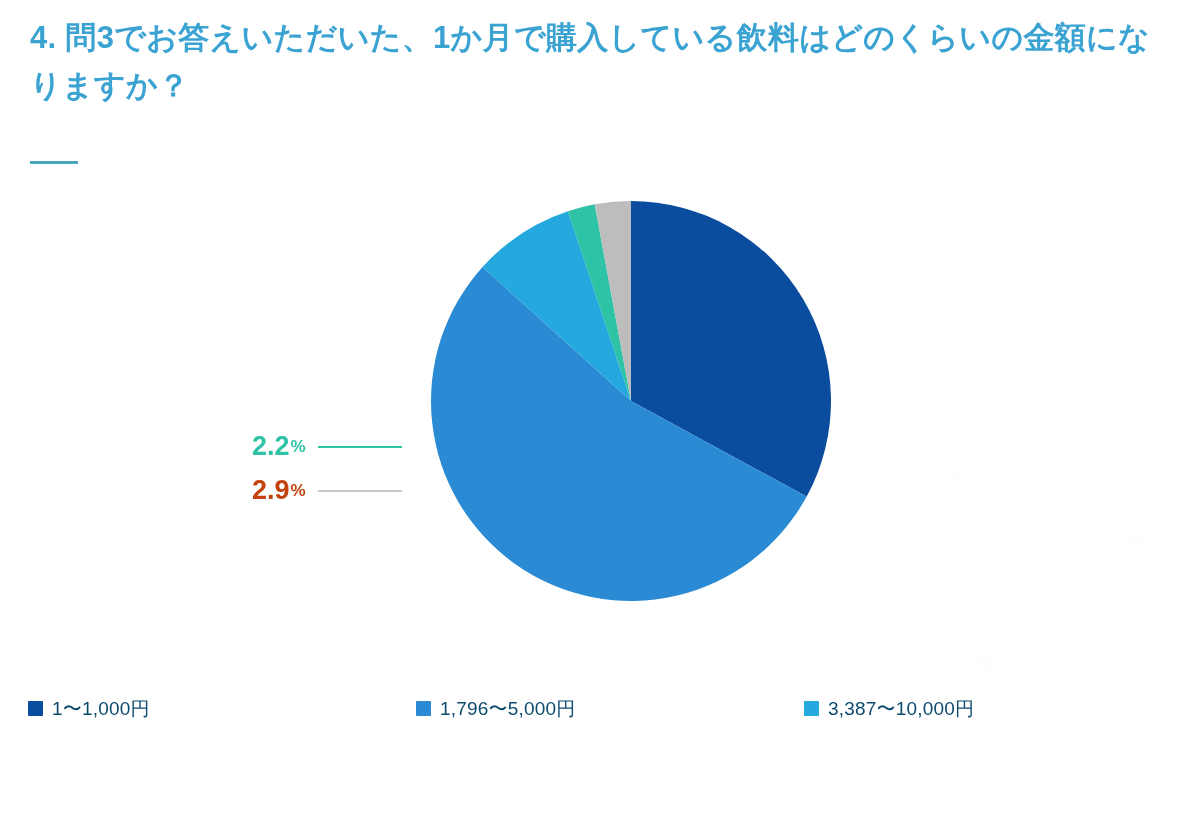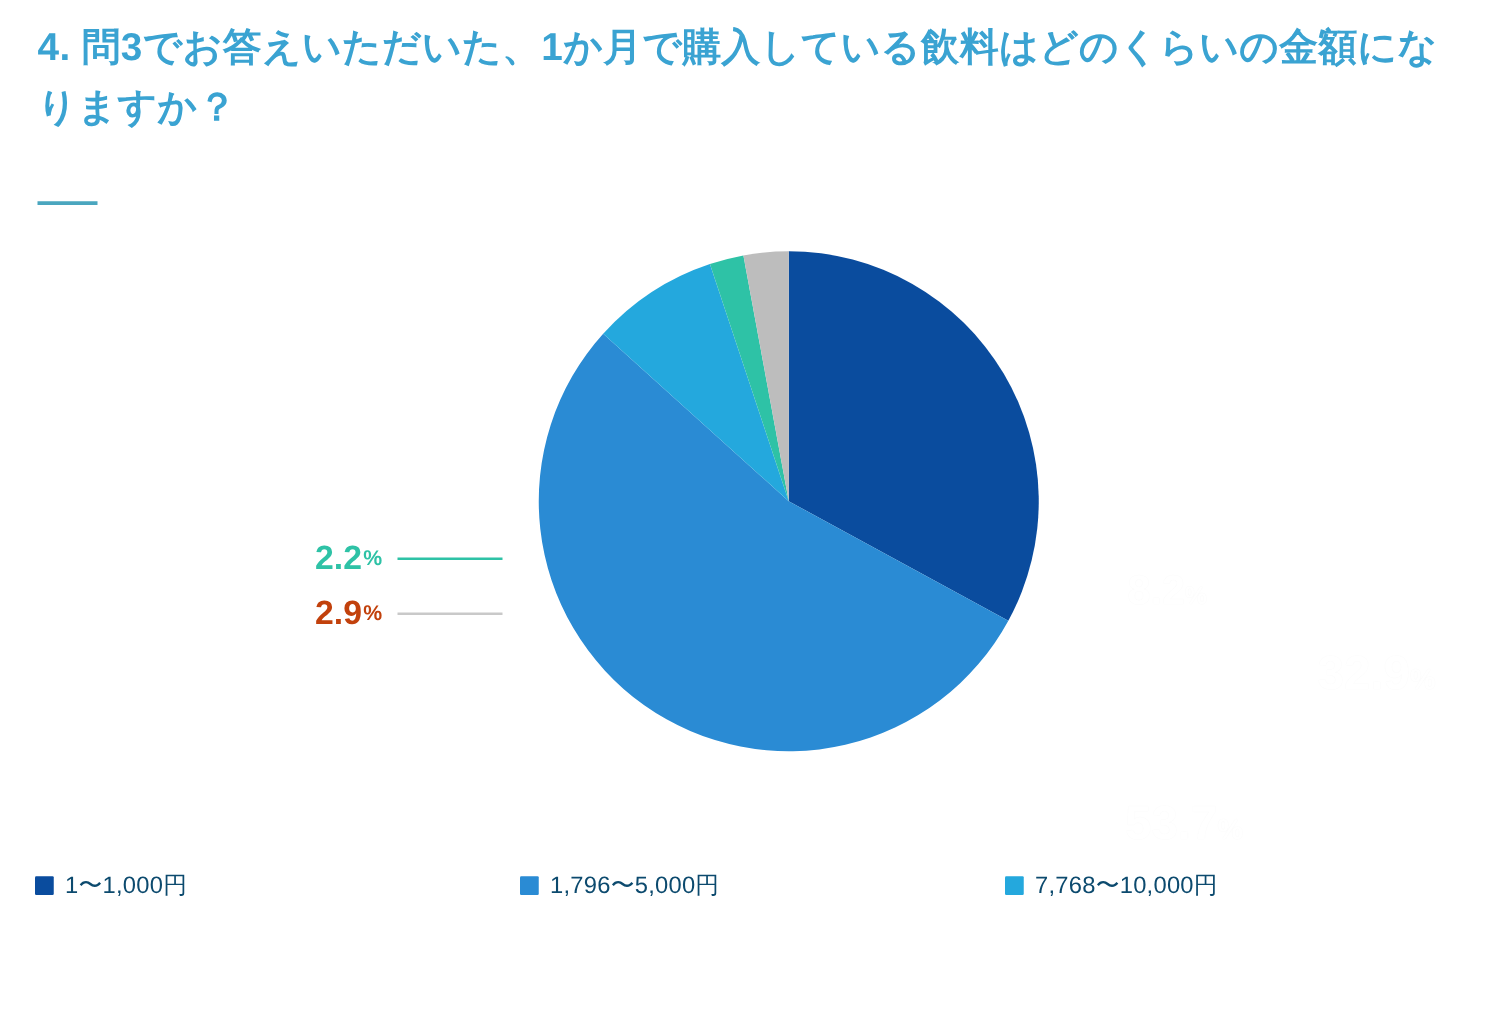--- a/index.html
+++ b/index.html
@@ -184,19 +184,19 @@
     <div class="legend-item">
       <span class="legend-swatch" style="background: rgb(10, 76, 158);"></span>
       <span class="legend-text">1〜1,000円</span>
     </div>
     <div class="legend-item">
       <span class="legend-swatch" style="background: rgb(42, 139, 212);"></span>
       <span class="legend-text">1,796〜5,000円</span>
     </div>
     <div class="legend-item">
       <span class="legend-swatch" style="background: rgb(36, 168, 221);"></span>
-      <span class="legend-text">7,768〜10,000円</span>
+      <span class="legend-text">3,387〜10,000円</span>
     </div>
   </div>
   <div class="legend-row">
     <div class="legend-item"></div>
   </div>
 </div>
 
 </body></html>

